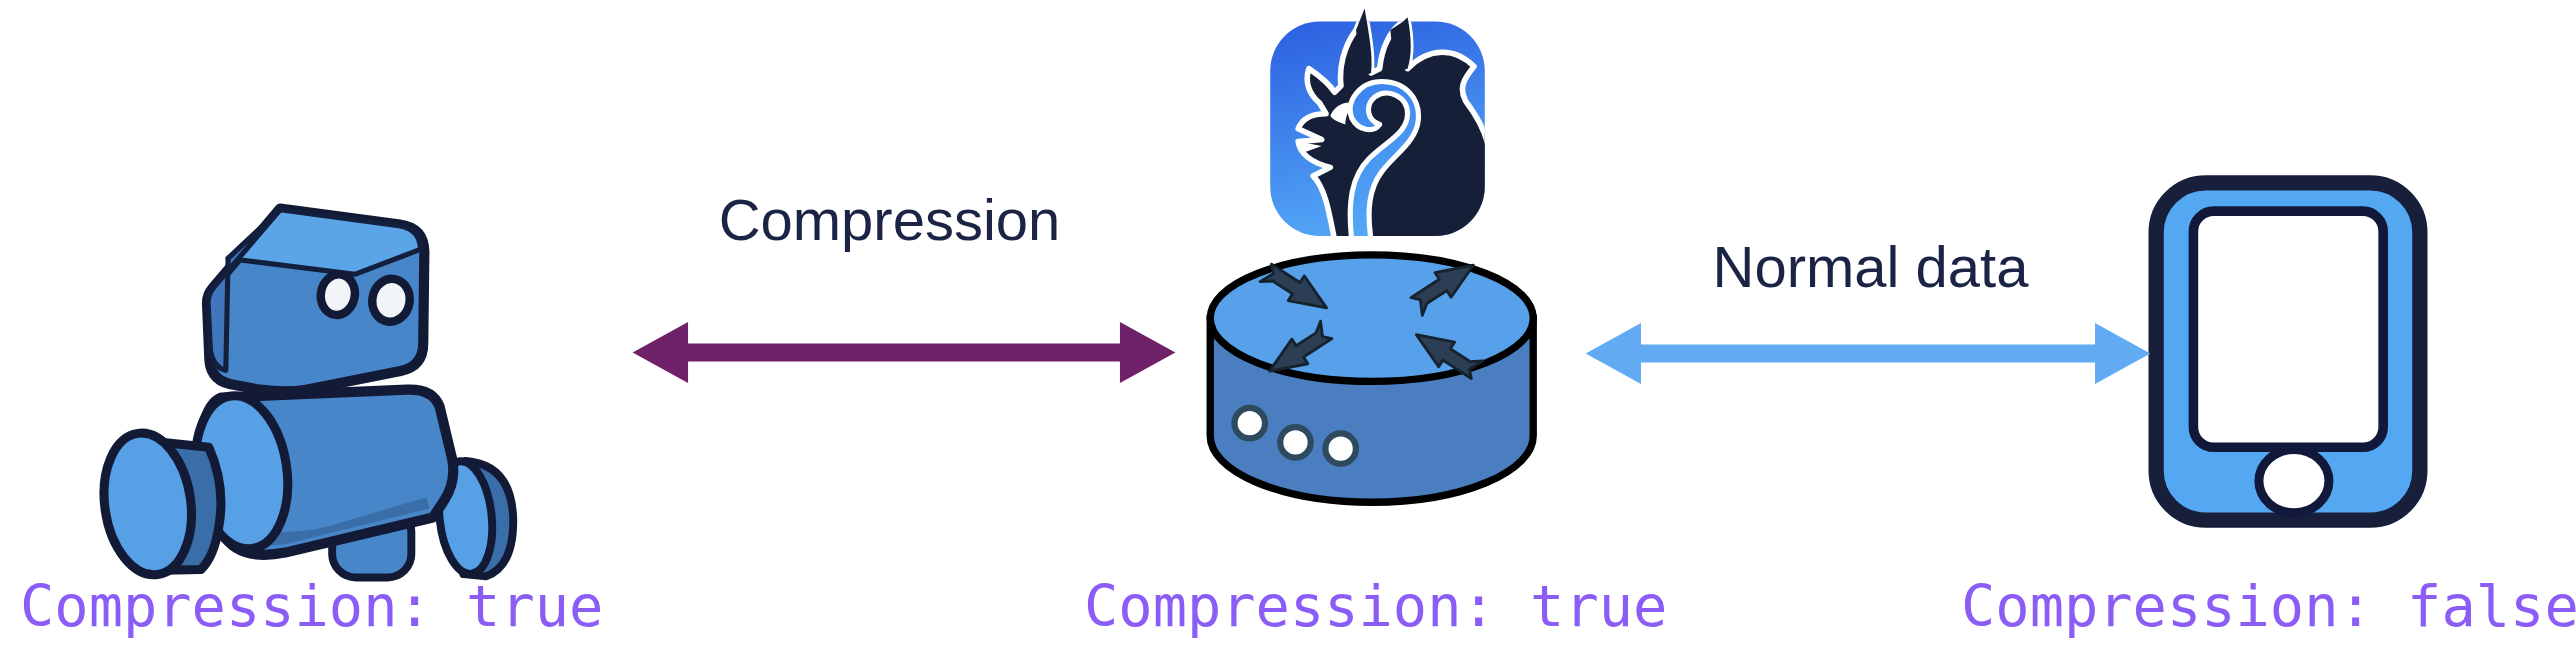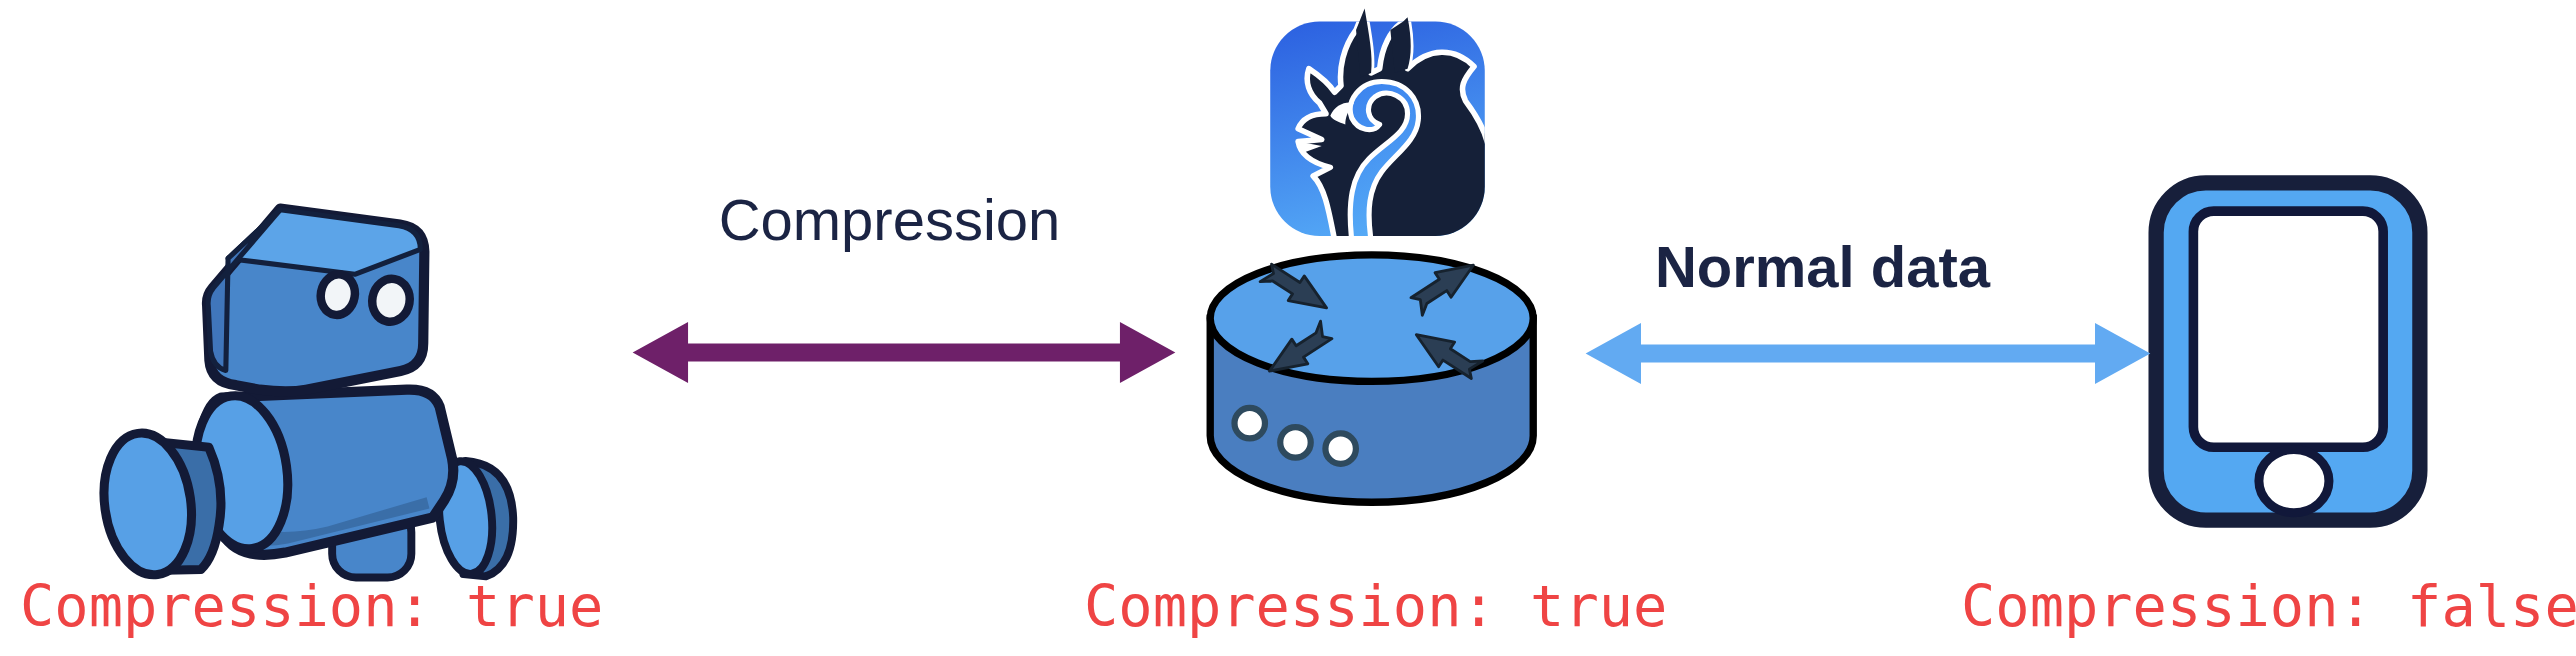--- a/index.html
+++ b/index.html
@@ -16,21 +16,21 @@
     font-size:58px;
     line-height:1.24;
     color:#1b2444;
     text-align:center;
     white-space:nowrap;
   }
   .mono-label{
     font-family:"DejaVu Sans Mono", monospace;
     font-size:57px;
     line-height:1.15;
-    color:#ef4444;
+    color:#8b5cf6;
     white-space:nowrap;
   }
   svg{display:block;overflow:visible;}
 </style>
 </head>
 <body>
 
 <div id="canvas">
 
   <svg class="abs" style="left:90px;top:203px;" width="430" height="379" viewBox="0 0 760 670">
@@ -131,21 +131,21 @@
     <ellipse cx="258" cy="542" rx="62" ry="56" fill="#ffffff" stroke="#11183a" stroke-width="16"></ellipse>
   </svg>
 
   <div class="abs link-label" style="left:635px;top:184px;width:509px;">
     <div>Compression</div>
   </div>
   <svg class="abs" style="left:627px;top:315px;" width="554" height="75" viewBox="0 0 980 132">
     <polygon fill="#6e2069" points="10,66 108,12 108,50 872,50 872,12 970,66 872,120 872,82 108,82 108,120"></polygon>
   </svg>
 
-  <div class="abs link-label" style="left:1568px;top:231px;width:509px;font-weight:bold;">
+  <div class="abs link-label" style="left:1616px;top:231px;width:509px;">
     <div>Normal data</div>
   </div>
   <svg class="abs" style="left:1580px;top:316px;" width="576" height="75" viewBox="0 0 1020 132">
     <polygon fill="#62aaf2" points="10,66 108,12 108,50 912,50 912,12 1010,66 912,120 912,82 108,82 108,120"></polygon>
   </svg>
 
   <div class="abs mono-label" style="left:20px;top:574px;">Compression: true</div>
   <div class="abs mono-label" style="left:1084px;top:574px;">Compression: true</div>
   <div class="abs mono-label" style="left:1961px;top:574px;">Compression: false</div>
 

